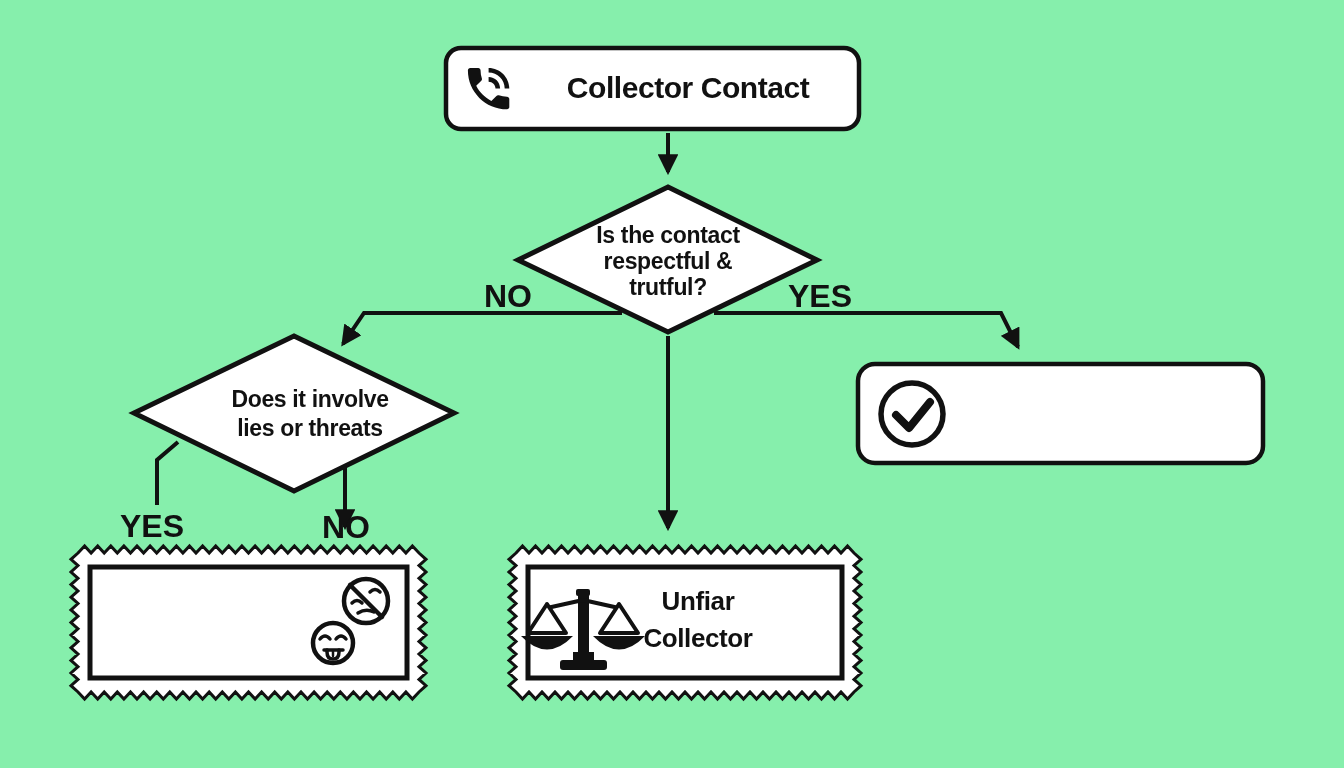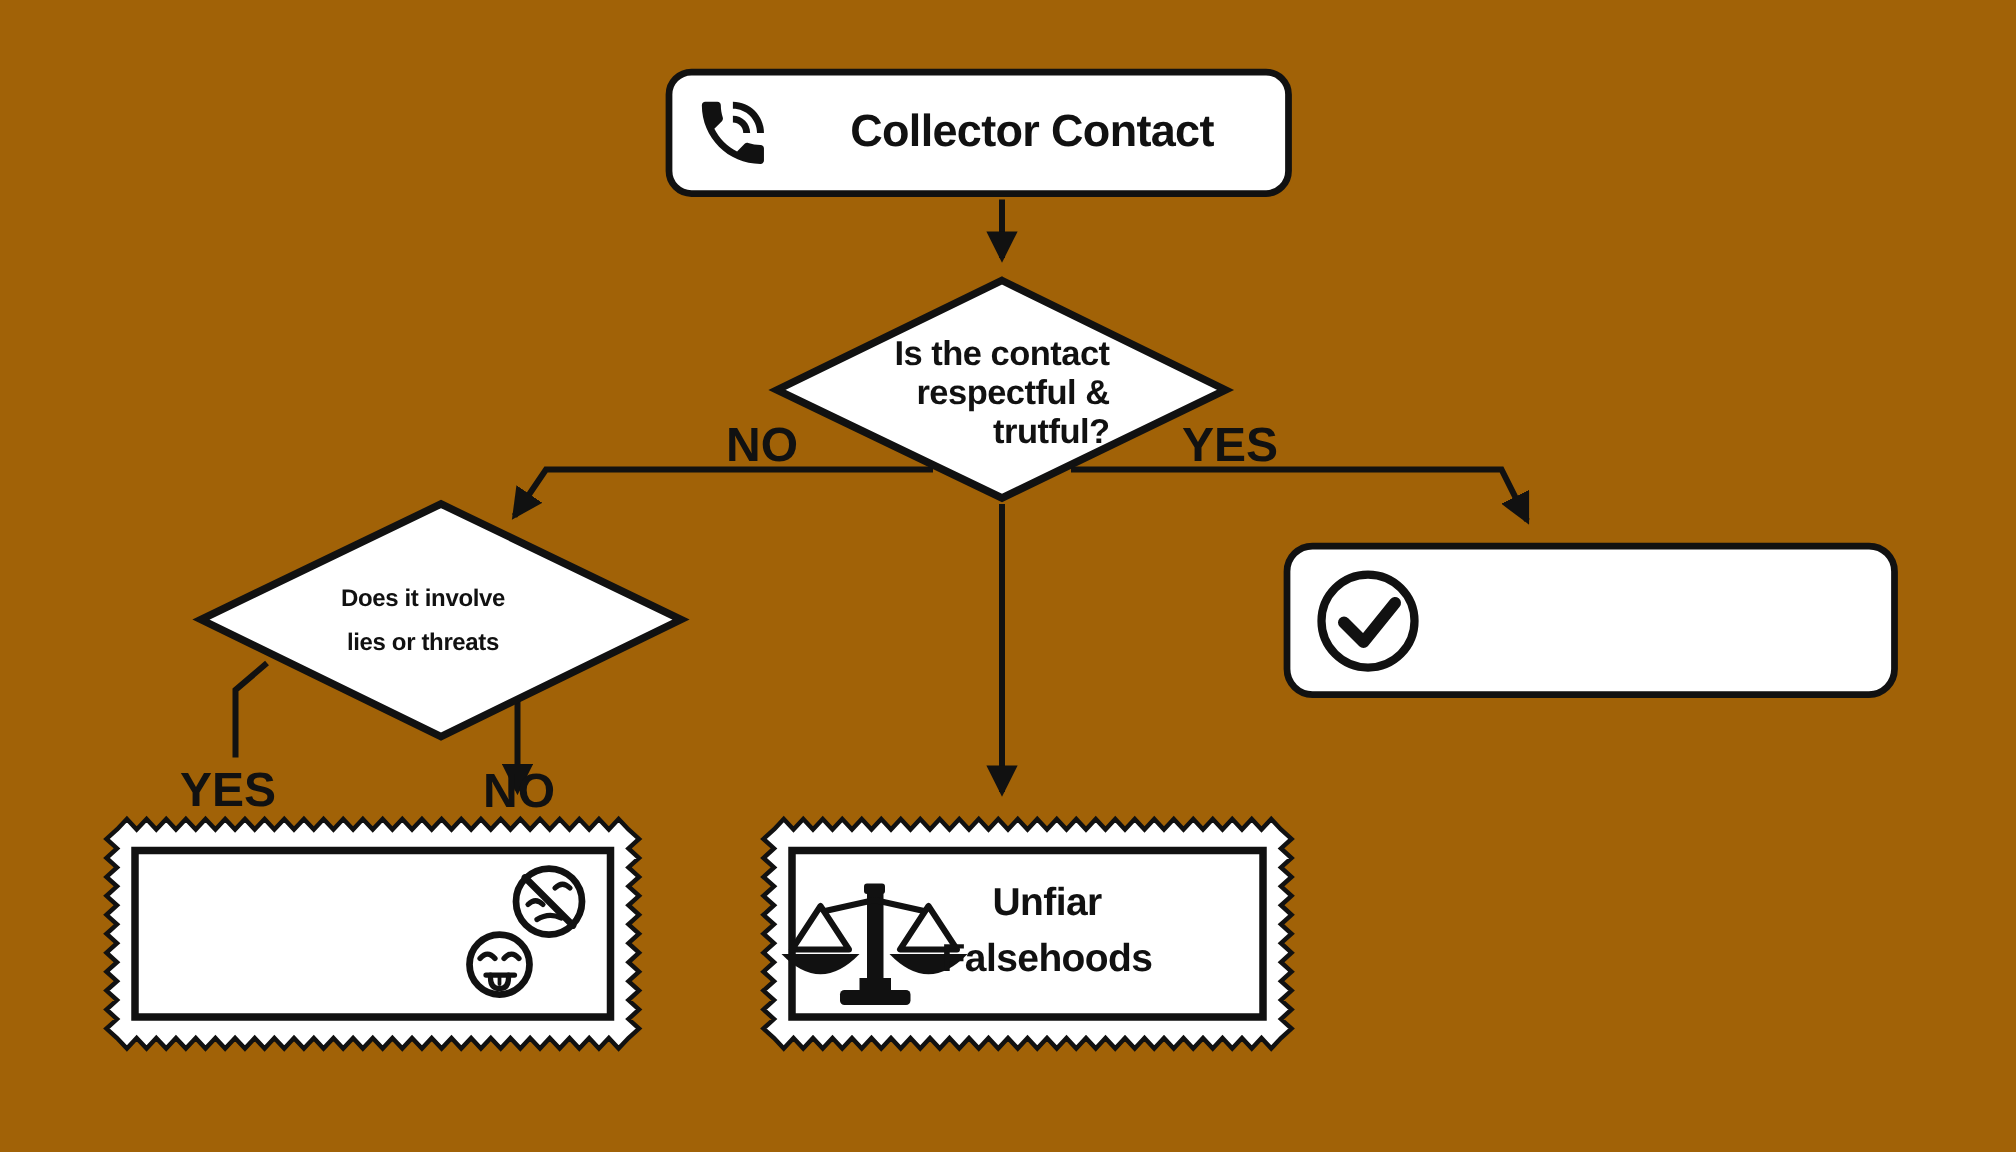--- a/index.html
+++ b/index.html
@@ -1,38 +1,38 @@
 <!DOCTYPE html>
 <html><head>
 <meta charset="utf-8">
 <style>
   html,body{margin:0;padding:0;background:#e8e8e8;}
   #stage{
     position:relative;
     width:1344px;height:768px;
-    background:#a16207;
+    background:#86efac;
     overflow:hidden;
     font-family:"Liberation Sans","DejaVu Sans",sans-serif;
     color:#111111;
   }
   #shapes{position:absolute;left:0;top:0;width:1344px;height:768px;}
   .lbl{
     position:absolute;
     display:flex;align-items:center;justify-content:center;
     font-weight:700;
     color:#111111;
     white-space:pre-line;
     letter-spacing:-0.015em;
     text-align:center;
     line-height:1.15;
   }
   .lbl.left{justify-content:flex-start;text-align:left;}
   .node-collector-label{left:534px;top:67px;width:308px;height:42px;font-size:30px;}
-  .decision1-label{left:568px;top:222px;width:200px;height:78px;font-size:23px;line-height:26px;text-align:right;}
-  .decision2-label{left:182px;top:385px;width:200px;height:58px;font-size:16px;line-height:29px;}
+  .decision1-label{left:568px;top:222px;width:200px;height:78px;font-size:23px;line-height:26px;}
+  .decision2-label{left:210px;top:385px;width:200px;height:58px;font-size:23px;line-height:29px;}
   .legitimate-label{left:975px;top:377px;width:272px;height:74px;font-size:29px;line-height:37px;}
   .harassment-label{left:100px;top:582px;width:232px;height:76px;font-size:26px;line-height:37px;}
   .unfair-label{left:628px;top:582px;width:140px;height:76px;font-size:26px;line-height:37px;}
   .edge-label{font-size:32px;letter-spacing:0;}
   .edge-no1{left:473px;top:281px;width:70px;height:30px;}
   .edge-yes1{left:785px;top:281px;width:70px;height:30px;}
   .edge-yes2{left:117px;top:511px;width:70px;height:30px;}
   .edge-no2{left:311px;top:512px;width:70px;height:30px;}
 </style>
 </head>
@@ -124,14 +124,14 @@
   <div class="lbl decision2-label">Does it involve
 lies or threats</div>
 
   <div class="lbl edge-label edge-yes2">YES</div>
 
   <div class="lbl edge-label edge-no2">NO</div>
 
 
 
   <div class="lbl unfair-label">Unfiar
-Falsehoods</div>
+Collector</div>
 </div>
 
 </body></html>

